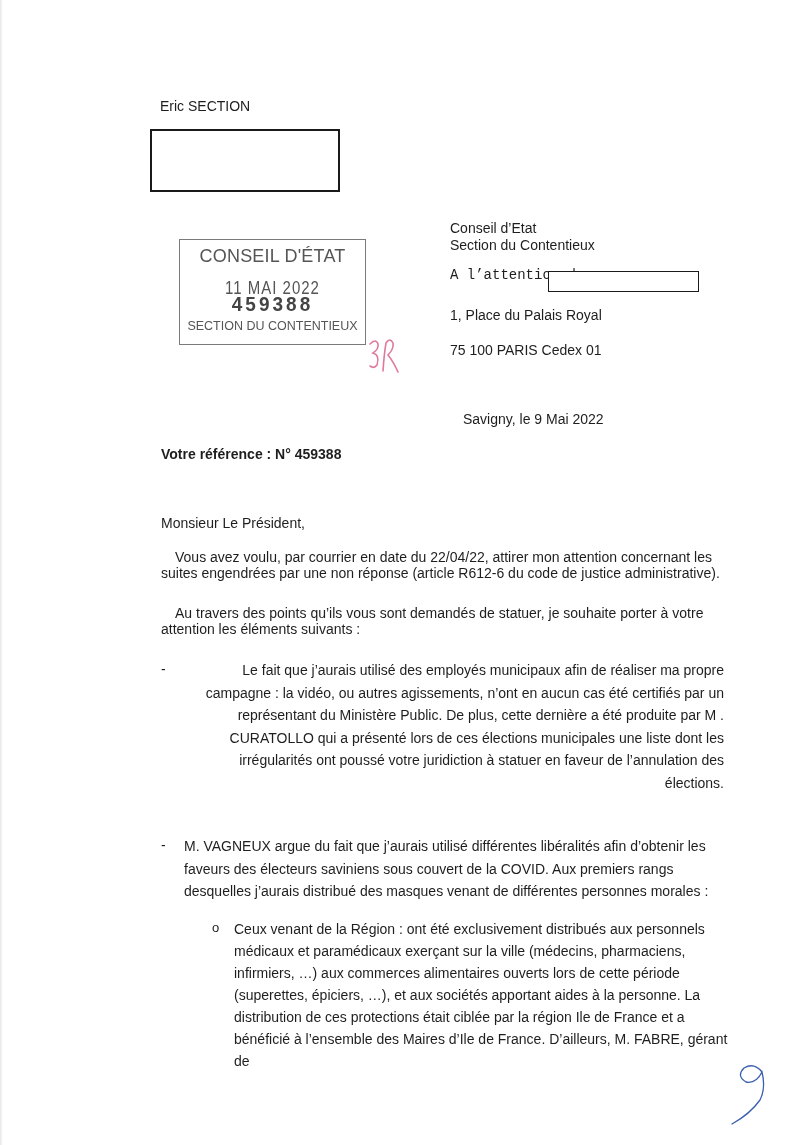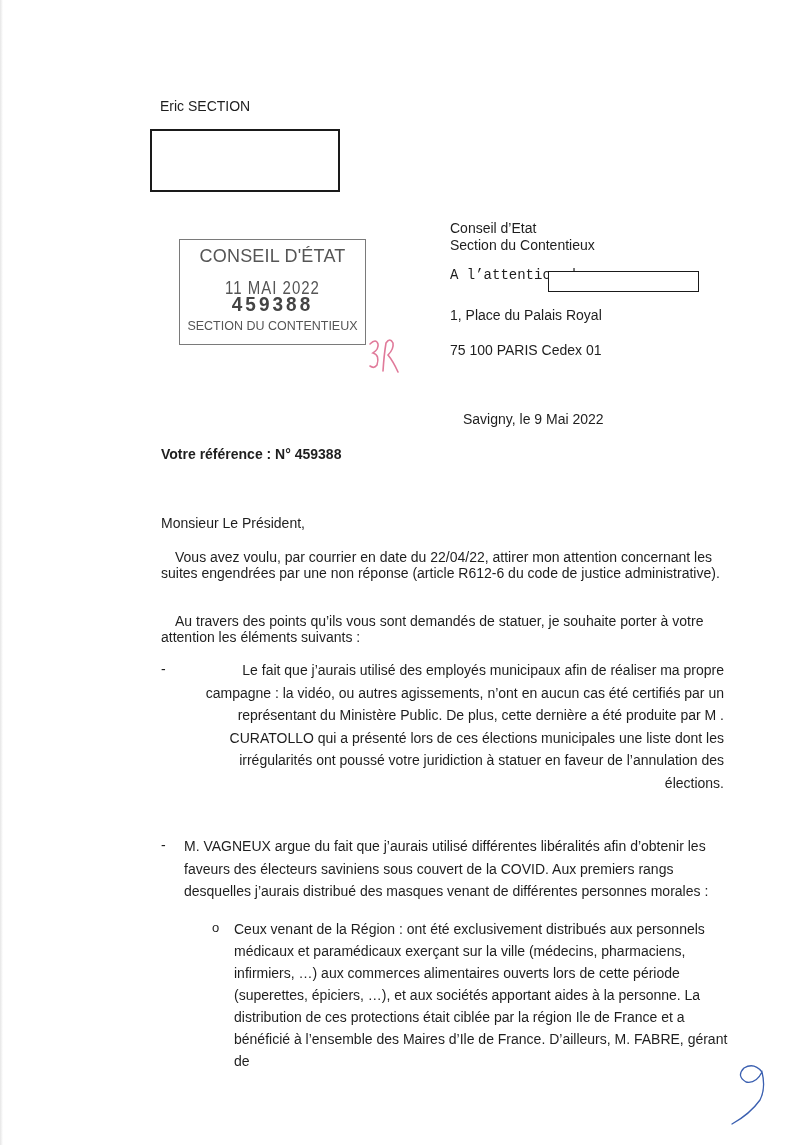--- a/index.html
+++ b/index.html
@@ -23,21 +23,21 @@
     .stamp .s4 { position: absolute; left: 0; right: 0; top: 79px; font-size: 12.5px; }
     .handmark { left: 367px; top: 335px; width: 40px; height: 40px; }
     .recipient { left: 450px; }
     .r1 { top: 220px; } .r2 { top: 237px; } .r3 { top: 267px; font-family: Liberation Mono, monospace; } .r4 { top: 307px; } .r5 { top: 342px; }
     .redact-attn { left: 548px; top: 271px; width: 149px; height: 19px; border-width: 1.5px; }
     .dateline { left: 463px; top: 411px; }
     .ref { left: 161px; top: 446px; font-weight: bold; }
     .salut { left: 161px; top: 515px; }
     .para { position: absolute; font-size: 14px; line-height: 16px; }
     .p1 { left: 161px; top: 549px; width: 560px; }
-    .p2 { left: 161px; top: 605px; width: 560px; margin-top: 8px; }
+    .p2 { left: 161px; top: 605px; width: 560px; }
     .indent { display: inline-block; width: 14px; }
     .bullet-dash { position: absolute; left: 161px; font-size: 14px; }
     .b1-dash { top: 661px; } .b2-dash { top: 837px; }
     .b1 { left: 184px; top: 659px; width: 540px; line-height: 22.5px; text-align: right; }
     .b2 { left: 184px; top: 835px; width: 540px; line-height: 22.5px; }
     .sub-o { position: absolute; left: 212px; top: 920px; font-size: 13px; }
     .sb1 { left: 234px; top: 918px; width: 500px; line-height: 22px; }
     .pagemark { left: 726px; top: 1058px; width: 50px; height: 70px; }
     .edge { left: 0; top: 0; width: 3px; height: 1145px; background: linear-gradient(to right, #e6e6e6, #fff); }
   </style>

